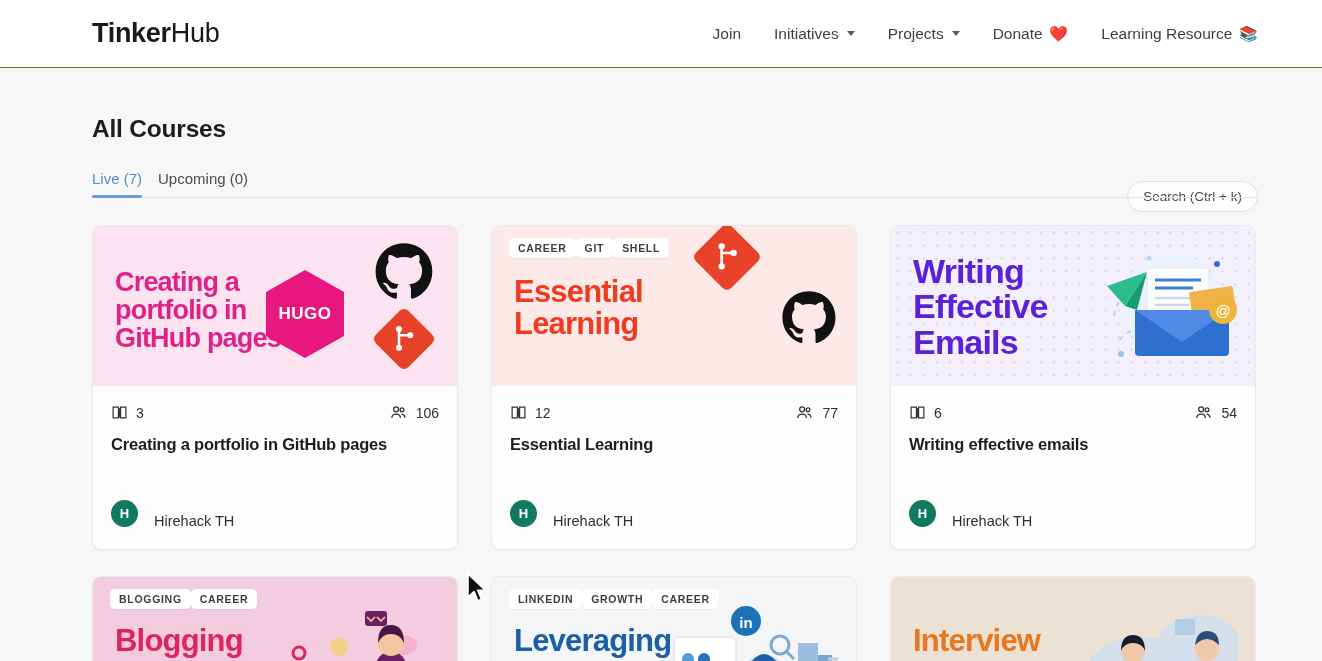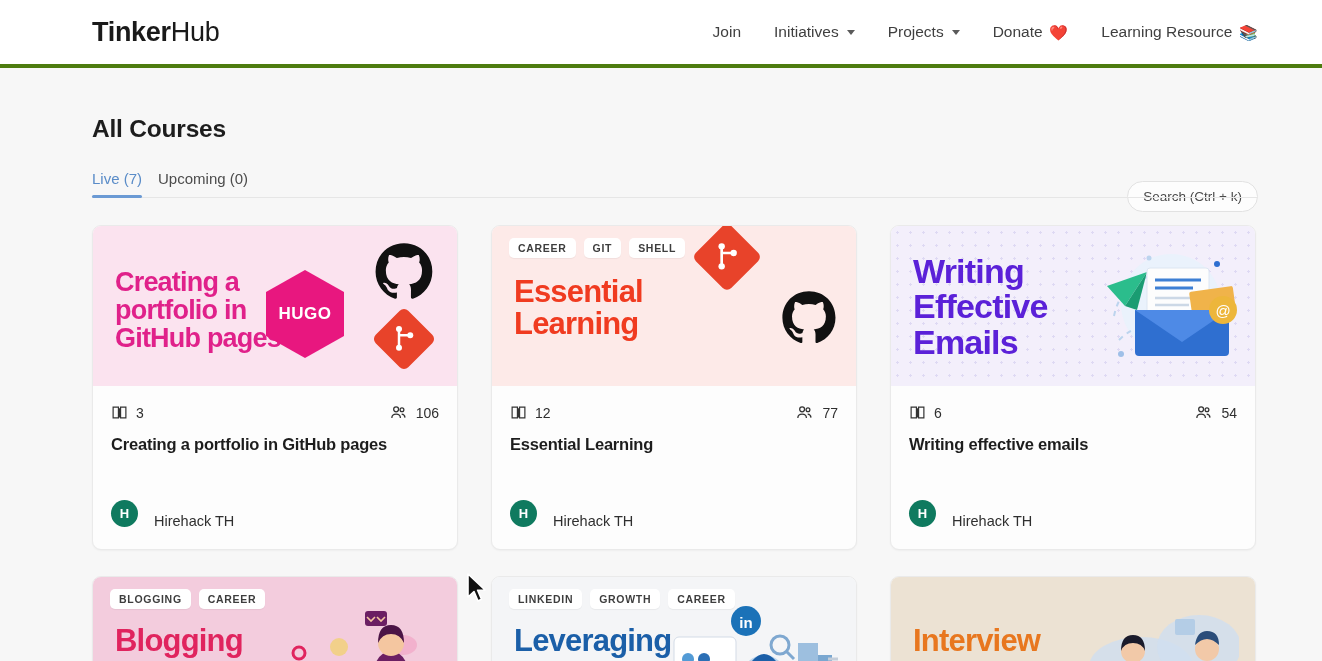--- a/index.html
+++ b/index.html
@@ -11,21 +11,21 @@
     -webkit-font-smoothing: antialiased;
   }
 
   
   .navbar {
     height: 68px;
     background: #ffffff;
     display: flex;
     align-items: center;
     padding: 0 64px 0 92px;
-    border-bottom: 4px solid #4d7c0f;
+    border-bottom: 1px solid #4d7c0f;
     position: relative;
   }
   .brand {
     font-size: 27px;
     letter-spacing: -0.3px;
     color: #1a1a1a;
     white-space: nowrap;
   }
   .brand .b-bold { font-weight: 700; }
   .brand .b-light { font-weight: 400; }
@@ -133,21 +133,20 @@
     left: 22px;
     font-weight: 800;
     line-height: 1.04;
     letter-spacing: -0.8px;
     white-space: pre-line;
   }
   .tagrow {
     position: absolute;
     top: 12px; left: 17px;
     display: flex;
-    gap: 8px;
     z-index: 4;
   }
   .tag {
     background: #ffffff;
     border-radius: 5px;
     padding: 4px 9px;
     font-size: 10.5px;
     font-weight: 700;
     letter-spacing: 0.7px;
     color: #3d3d3d;

